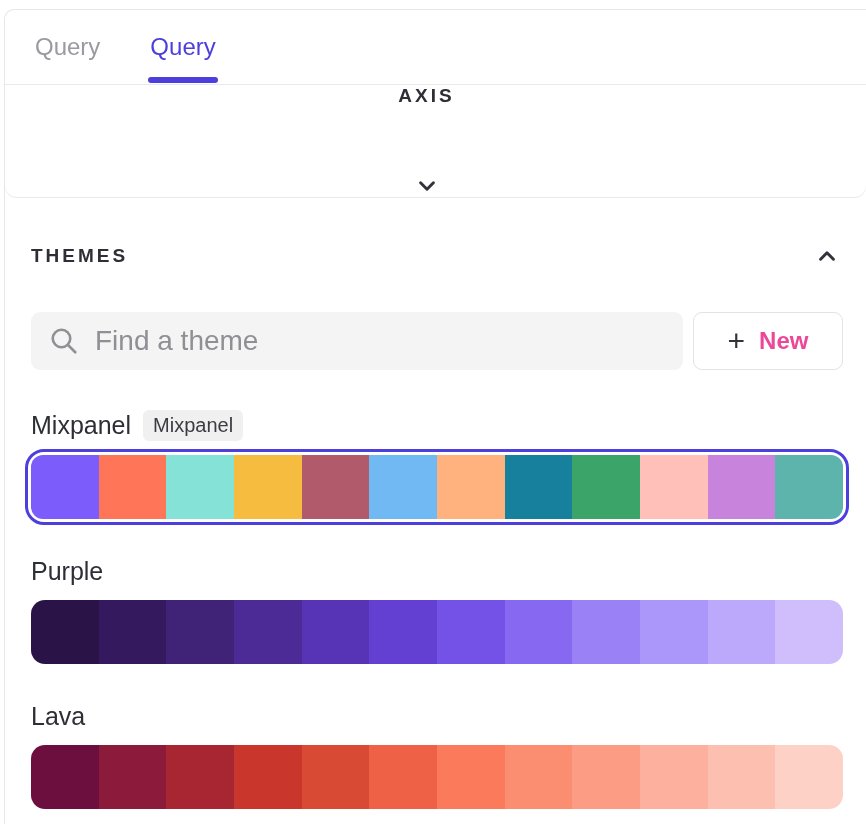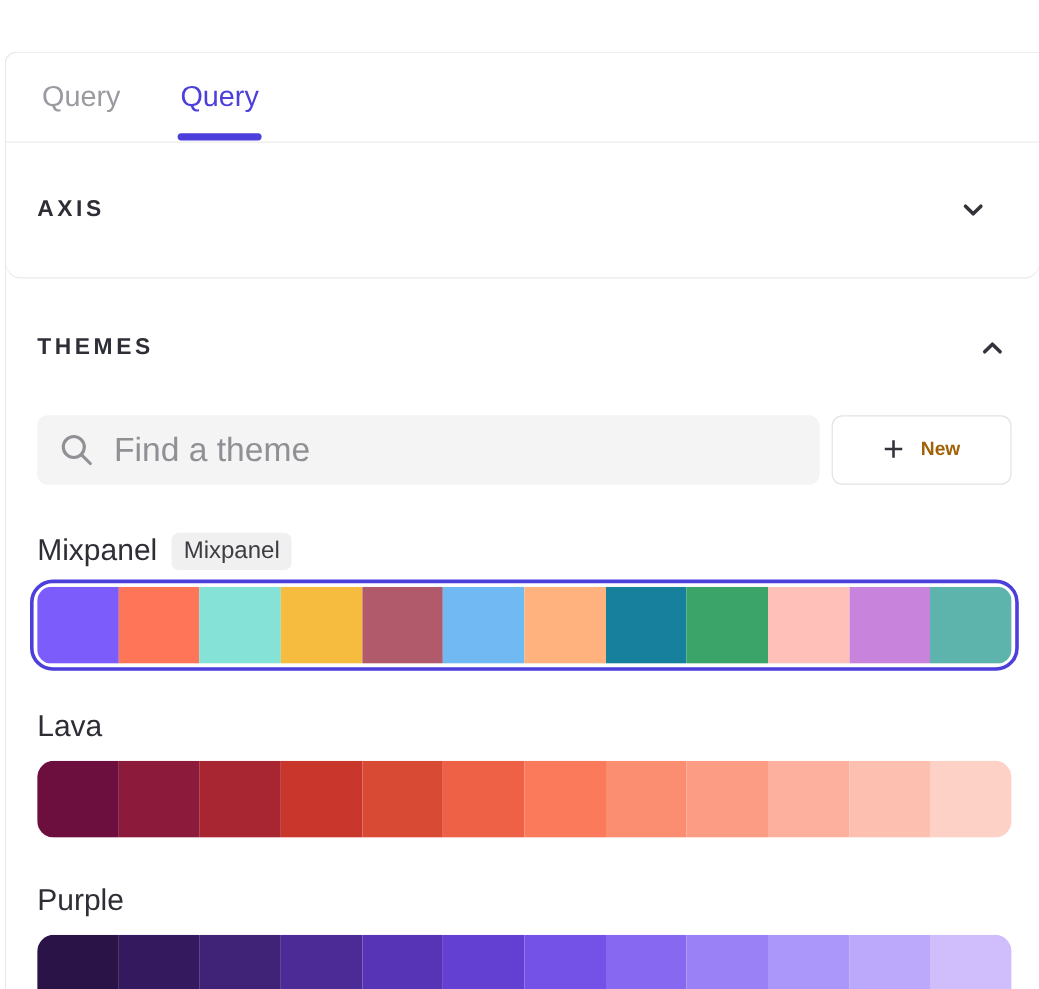--- a/index.html
+++ b/index.html
@@ -2,36 +2,36 @@
 <html style="--accent: #4c3fdb;"><head>
 <meta charset="utf-8">
 <style>
   * { margin:0; padding:0; box-sizing:border-box; }
   html,body { width:866px; height:824px; background:#ffffff; overflow:hidden;
               font-family:"Liberation Sans", sans-serif; }
   :root { --accent:#4c3fdb; --text:#2e2e36; --muted:#9a9aa0; --line:#e9e9ec; }
 
   .panel { position:absolute; left:4px; top:9px; right:0; bottom:0;
            border-top:1px solid #e7e7ea; border-left:1px solid #e7e7ea;
-           border-top-left-radius:10px; background:#fff;margin-top:34px; }
+           border-top-left-radius:10px; background:#fff; }
 
   
   .tabs { height:75px; display:flex; align-items:center; padding-left:26px;
           border-bottom:1px solid var(--line); }
   .tab { position:relative; height:100%; display:flex; align-items:center;
          font-size:24px; font-weight:500; color:var(--muted); cursor:pointer;
          padding:0 4px; margin-right:42px; }
   .tab.active { color:var(--accent); }
   .tab .underline { display:none; }
   .tab.active .underline { display:block; position:absolute; left:50%;
          transform:translateX(-50%); bottom:1px; width:70px; height:6px;
          border-radius:3px; background:var(--accent); }
 
   
-  .card { background:#fff; }
+  .card { background:#fff;flex-direction:column; }
   .card.axis { height:112px; display:flex; align-items:center;
                justify-content:space-between; padding:0 44px 0 26px;
                border-radius:0 0 12px 12px; box-shadow:0 1px 0 var(--line); }
   .card-gap { height:10px; }
   .section-title { font-size:19px; font-weight:700; letter-spacing:3px;
                    color:var(--text); }
   .chev { width:22px; height:22px; flex:0 0 auto; cursor:pointer; }
 
   .card.themes { padding:38px 0 0 0; }
   .themes-header { display:flex; align-items:center; justify-content:space-between;
@@ -44,21 +44,21 @@
   .search-box svg { width:30px; height:30px; flex:0 0 auto; }
   .search-box input { border:none; outline:none; background:transparent;
                 flex:1; font-size:28px; color:var(--text);
                 font-family:"Liberation Sans", sans-serif; }
   .search-box input::placeholder { color:#8f8f94; }
   .new-btn { margin-left:10px; width:150px; height:58px; background:#fff;
              border:1px solid #e3e3e6; border-radius:9px; display:flex;
              align-items:center; justify-content:center; gap:14px; cursor:pointer;
              font-family:"Liberation Sans", sans-serif; }
   .new-btn .plus { font-size:30px; font-weight:400; color:#33333b; line-height:1; }
-  .new-btn .lbl  { font-size:16px; font-weight:600; color:#a16207; }
+  .new-btn .lbl  { font-size:24px; font-weight:600; color:#ec4899; }
 
   
   .theme-list { padding:0 23px 16px 26px; }
   .theme-row { margin-top:38px; }
   .theme-row:first-child { margin-top:40px; }
   .label-row { display:flex; align-items:center; }
   .theme-name { font-size:25px; font-weight:500; color:var(--text); }
   .theme-badge { margin-left:12px; background:#f0f0f1; color:#3c3c42;
                  font-size:20px; padding:4px 10px; border-radius:6px; }
 
@@ -135,20 +135,43 @@
               <div class="swatch" style="background: rgb(59, 164, 104);"></div>
               <div class="swatch" style="background: rgb(254, 192, 184);"></div>
               <div class="swatch" style="background: rgb(200, 132, 221);"></div>
               <div class="swatch" style="background: rgb(92, 180, 172);"></div>
             </div>
     </div>
   </div>
 
   <div class="theme-row">
     <div class="label-row">
+      <span class="theme-name">Purple</span>
+
+    </div>
+    <div class="bar-outer">
+      <div class="theme-bar">
+              <div class="swatch" style="background: rgb(42, 19, 71);"></div>
+              <div class="swatch" style="background: rgb(53, 25, 94);"></div>
+              <div class="swatch" style="background: rgb(64, 35, 119);"></div>
+              <div class="swatch" style="background: rgb(76, 43, 150);"></div>
+              <div class="swatch" style="background: rgb(87, 51, 181);"></div>
+              <div class="swatch" style="background: rgb(99, 64, 210);"></div>
+              <div class="swatch" style="background: rgb(116, 82, 232);"></div>
+              <div class="swatch" style="background: rgb(135, 104, 241);"></div>
+              <div class="swatch" style="background: rgb(154, 130, 246);"></div>
+              <div class="swatch" style="background: rgb(171, 150, 249);"></div>
+              <div class="swatch" style="background: rgb(189, 169, 251);"></div>
+              <div class="swatch" style="background: rgb(207, 189, 252);"></div>
+            </div>
+    </div>
+  </div>
+
+  <div class="theme-row">
+    <div class="label-row">
       <span class="theme-name">Lava</span>
 
     </div>
     <div class="bar-outer">
       <div class="theme-bar">
               <div class="swatch" style="background: rgb(109, 15, 62);"></div>
               <div class="swatch" style="background: rgb(140, 26, 59);"></div>
               <div class="swatch" style="background: rgb(168, 37, 50);"></div>
               <div class="swatch" style="background: rgb(201, 55, 44);"></div>
               <div class="swatch" style="background: rgb(217, 74, 52);"></div>
@@ -156,39 +179,16 @@
               <div class="swatch" style="background: rgb(250, 122, 91);"></div>
               <div class="swatch" style="background: rgb(251, 141, 113);"></div>
               <div class="swatch" style="background: rgb(252, 156, 132);"></div>
               <div class="swatch" style="background: rgb(253, 176, 158);"></div>
               <div class="swatch" style="background: rgb(253, 191, 176);"></div>
               <div class="swatch" style="background: rgb(254, 209, 199);"></div>
             </div>
     </div>
   </div>
 
-  <div class="theme-row">
-    <div class="label-row">
-      <span class="theme-name">Purple</span>
-
-    </div>
-    <div class="bar-outer">
-      <div class="theme-bar">
-              <div class="swatch" style="background: rgb(42, 19, 71);"></div>
-              <div class="swatch" style="background: rgb(53, 25, 94);"></div>
-              <div class="swatch" style="background: rgb(64, 35, 119);"></div>
-              <div class="swatch" style="background: rgb(76, 43, 150);"></div>
-              <div class="swatch" style="background: rgb(87, 51, 181);"></div>
-              <div class="swatch" style="background: rgb(99, 64, 210);"></div>
-              <div class="swatch" style="background: rgb(116, 82, 232);"></div>
-              <div class="swatch" style="background: rgb(135, 104, 241);"></div>
-              <div class="swatch" style="background: rgb(154, 130, 246);"></div>
-              <div class="swatch" style="background: rgb(171, 150, 249);"></div>
-              <div class="swatch" style="background: rgb(189, 169, 251);"></div>
-              <div class="swatch" style="background: rgb(207, 189, 252);"></div>
-            </div>
-    </div>
-  </div>
-
 </div>
   </section>
 
 </div>
 
 </body></html>

